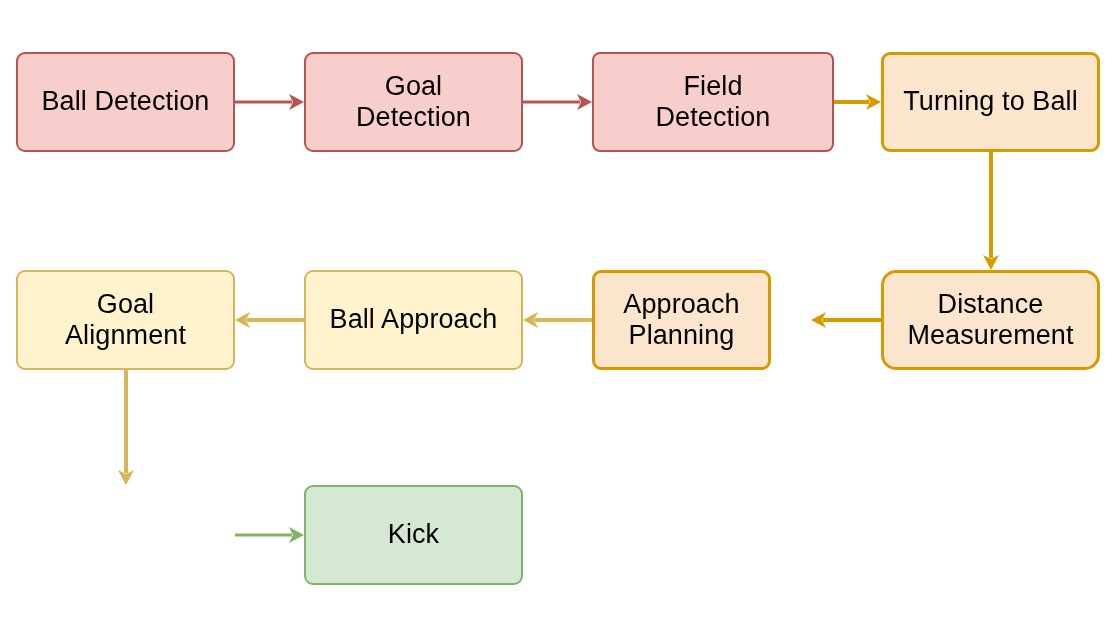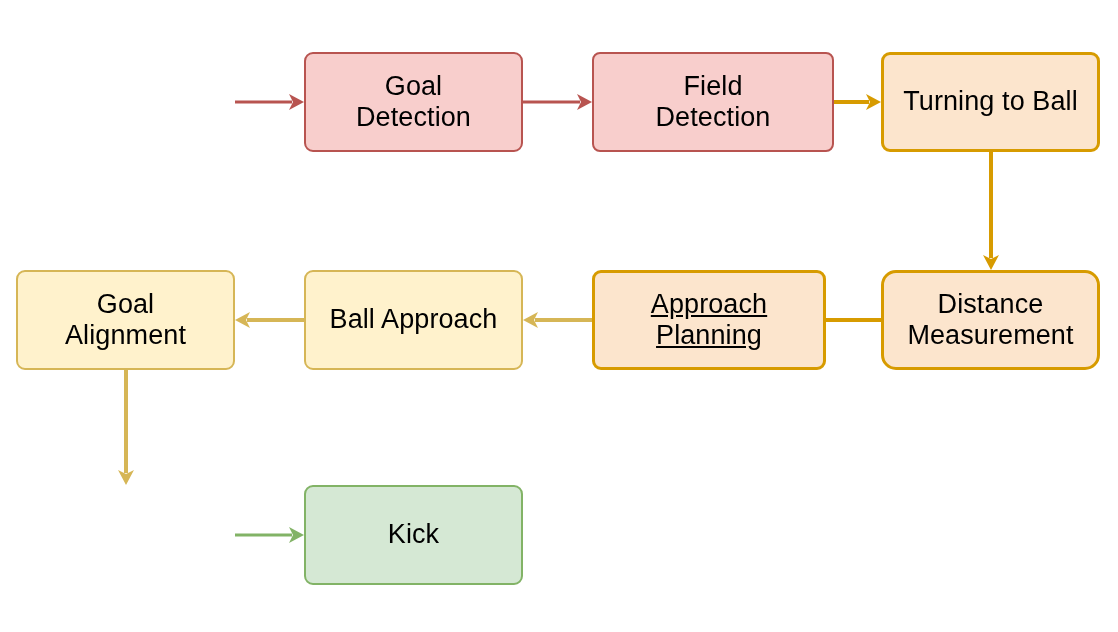--- a/index.html
+++ b/index.html
@@ -95,26 +95,27 @@
       </g>
       <g>
         <line x1="126" y1="370" x2="126" y2="473" stroke="#d6b656" stroke-width="4"></line>
         <path d="M 126,485 L 118,470 L 126,474 L 134,470 Z" fill="#d6b656"></path>
       </g>
       <g>
         <line x1="235" y1="535" x2="292" y2="535" stroke="#82b366" stroke-width="3"></line>
         <path d="M 304,535 L 289,543 L 293,535 L 289,527 Z" fill="#82b366"></path>
       </g>
     </svg>
+<div class="node perception" style="left: 16px; top: 52px; width: 219px; height: 100px;">Ball Detection</div>
     <div class="node perception" style="left: 304px; top: 52px; width: 219px; height: 100px;">Goal
 Detection</div>
     <div class="node perception" style="left: 592px; top: 52px; width: 242px; height: 100px; border-radius: 8px;">Field
 Detection</div>
     <div class="node motion-strong" style="left: 881px; top: 52px; width: 219px; height: 100px;">Turning to Ball</div>
     <div class="node motion-light" style="left: 16px; top: 270px; width: 219px; height: 100px;">Goal
 Alignment</div>
     <div class="node motion-light" style="left: 304px; top: 270px; width: 219px; height: 100px; text-align: right;">Ball Approach</div>
-    <div class="node motion-strong" style="left: 592px; top: 270px; width: 234px; height: 100px; text-decoration: underline;">Approach
+    <div class="node motion-strong" style="left: 592px; top: 270px; width: 179px; height: 100px;">Approach
 Planning</div>
     <div class="node motion-strong" style="left: 881px; top: 270px; width: 219px; height: 100px; border-radius: 15px;">Distance
 Measurement</div>
     <div class="node action" style="left: 304px; top: 485px; width: 219px; height: 100px;">Kick</div>
   </div>
 
 </body></html>

